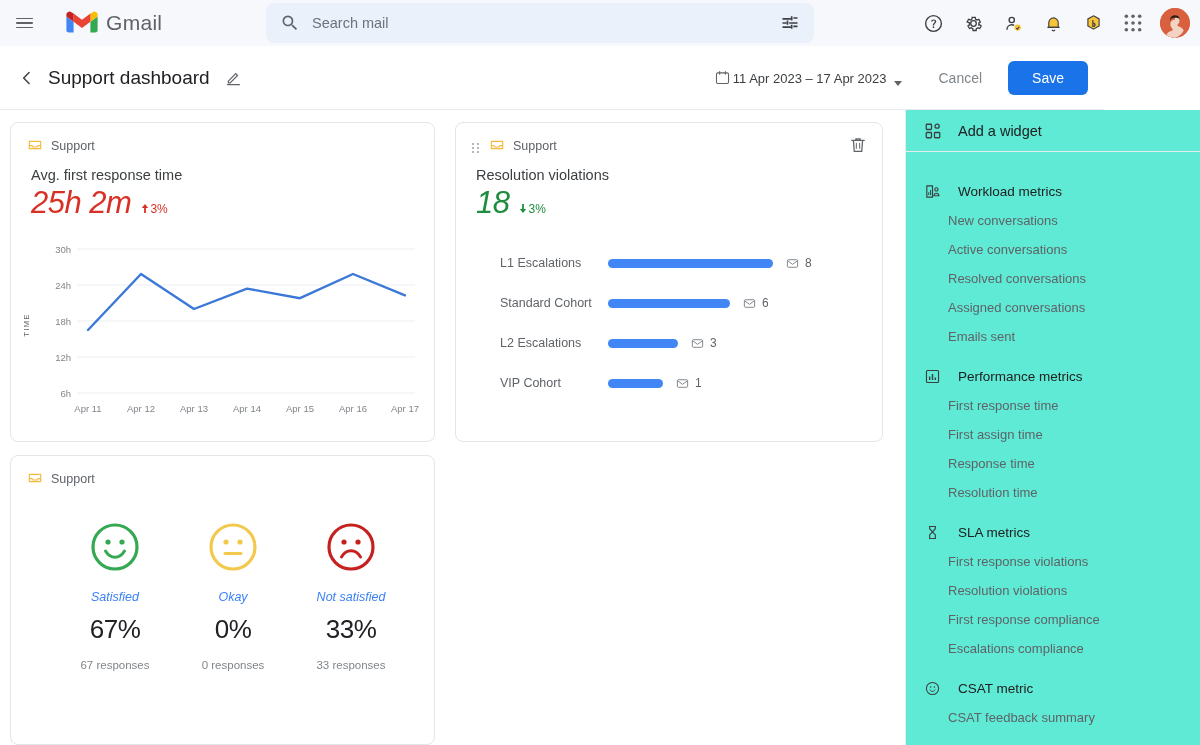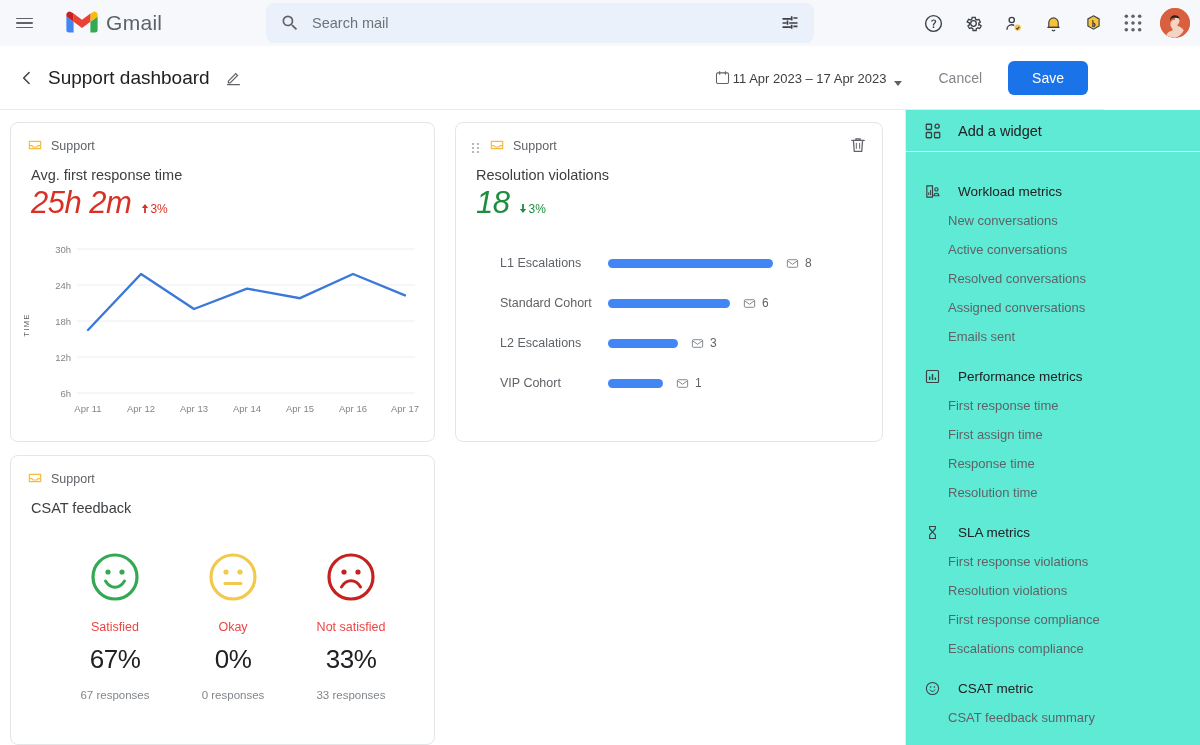--- a/index.html
+++ b/index.html
@@ -118,21 +118,21 @@
   .mail-ico { width: 13px; height: 13px; flex:none; }
   .bar-count { font-size: 12px; color: #5f6368; }
 
   
   .csat-row { display:flex; padding: 36px 0 0 0; justify-content: flex-start; }
   .csat-col { width: 116px; text-align:center; }
   .csat-col:nth-child(1) { margin-left: 46px; }
   .csat-col:nth-child(2) { margin-left: 2px; }
   .csat-col:nth-child(3) { margin-left: 2px; }
   .face { width: 50px; height:50px; margin: 0 auto 18px auto; display:block; }
-  .csat-label { font-size: 12.5px; color: #ef4444; }
+  .csat-label { font-size: 12.5px; color: #3b82f6; font-style: italic; }
   .csat-pct { font-size: 26px; color: #202124; margin-top: 10px; letter-spacing: -.5px; }
   .csat-resp { font-size: 11.5px; color: #80868b; margin-top: 14px; }
 
   
   .sidebar { width: 295px; border-left: 1px solid #e8eaed; background: #5eead4; }
   .sb-head { display:flex; align-items:center; height: 42px; padding: 0 0 0 18px; border-bottom: 1px solid #e8eaed; }
   .sb-head-ico { width:18px; height:18px; flex:none; }
   .sb-head-txt { font-size: 14.5px; color: #202124; margin-left: 16px; }
   .sb-body { padding-top: 14px; }
   .sb-group-head { display:flex; align-items:center; height: 30px; padding-left: 18px; margin-top: 10px; }
@@ -405,21 +405,20 @@
     </div>
 
     <div class="card card-c">
       <div class="card-head">
         <svg class="inbox-ico" viewBox="0 0 24 24">
           <path fill="none" stroke="#f5bb3f" stroke-width="1.8" stroke-linejoin="round" d="M3.5 6.5h17v11h-17z"></path>
           <path fill="#fff" stroke="#f5bb3f" stroke-width="1.8" stroke-linejoin="round" d="M3.5 13h4l1.5 2h6l1.5-2h4"></path>
         </svg>
         <span class="src-label">Support</span>
       </div>
-      <div class="widget-title">CSAT feedback</div>
 
       <div class="csat-row">
         <div class="csat-col">
           <svg class="face" viewBox="0 0 50 50">
             <circle cx="25" cy="25" r="22" fill="none" stroke="#34a853" stroke-width="3.2"></circle>
             <circle cx="18" cy="20" r="2.6" fill="#34a853"></circle>
             <circle cx="32" cy="20" r="2.6" fill="#34a853"></circle>
             <path fill="none" stroke="#34a853" stroke-width="3" stroke-linecap="round" d="M15.5 29c2.5 4.2 6 6.2 9.5 6.2s7-2 9.5-6.2"></path>
           </svg>
           <div class="csat-label">Satisfied</div>

